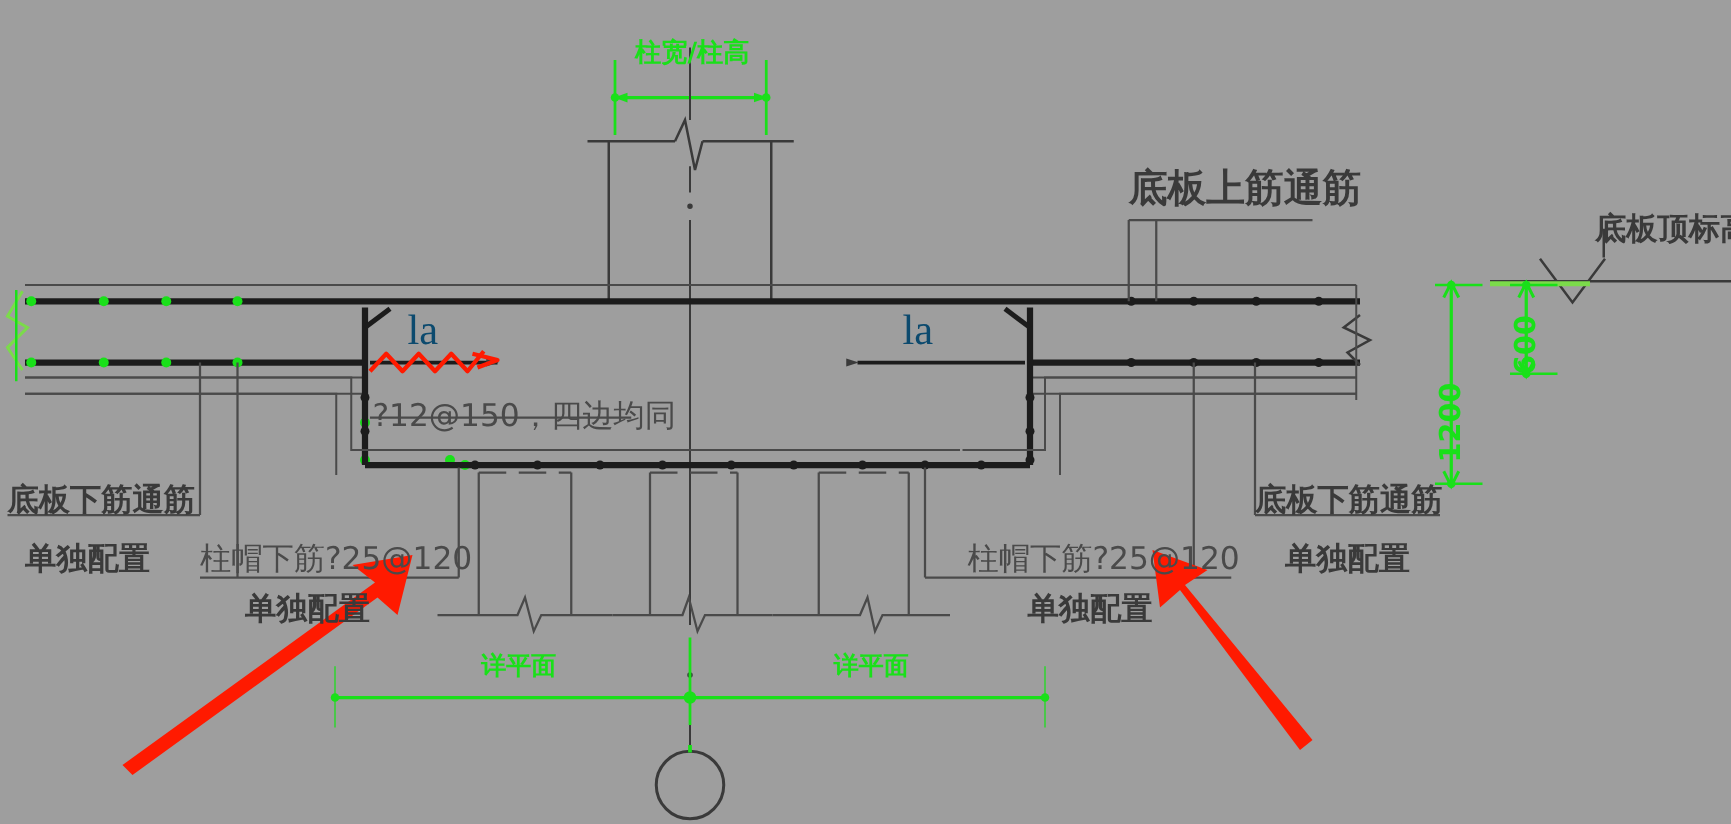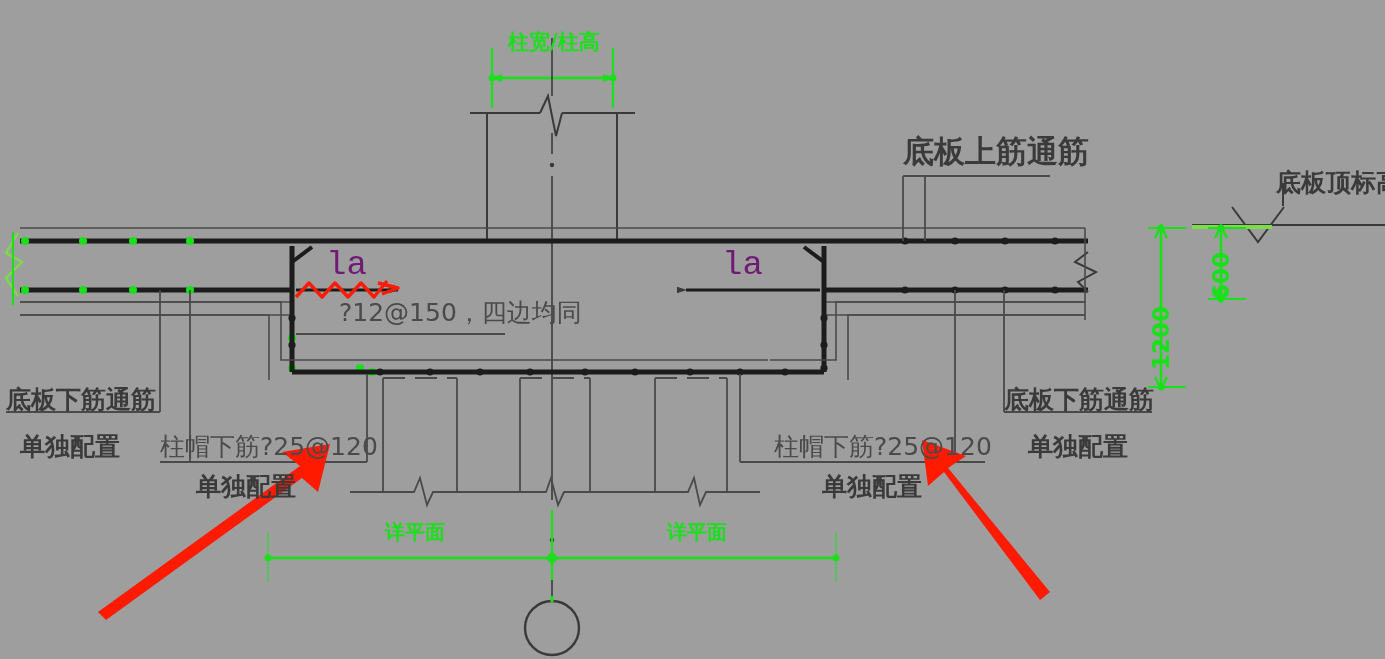--- a/index.html
+++ b/index.html
@@ -3,21 +3,21 @@
 <meta charset="utf-8">
 <style>
   html,body{margin:0;padding:0;background:#9e9e9e;}
   body{width:1385px;height:659px;overflow:hidden;
        font-family:"Liberation Serif", "DejaVu Serif", serif;}
   #stage{position:relative;width:1121px;height:659px;background:#9e9e9e;}
   #cad{position:absolute;left:0;top:0;}
   .txt{position:absolute;white-space:nowrap;line-height:1;}
   .cn{font-family:"DejaVu Sans","Liberation Sans",sans-serif;font-weight:700;color:#3a3a3a;}
   .grn{font-family:"DejaVu Sans","Liberation Sans",sans-serif;color:#19e019;font-weight:700;}
-  .lat{font-family:Liberation Mono, monospace;color:#701a75;}
+  .lat{font-family:Liberation Serif, serif;color:#0c4a6e;}
   .mono{font-family:"DejaVu Sans","Liberation Sans",sans-serif;color:#4a4a4a;}
   .rot90{transform-origin:0 0;transform:rotate(-90deg);}
 </style>
 </head>
 <body>
 
 <div id="stage">
 
 <svg id="cad" width="1385" height="659" viewBox="0 0 1385 659">
 
@@ -257,21 +257,21 @@
 <div class="txt cn" style="left:1276px;top:170px;font-size:25px;">底板顶标高</div>
 
 <div class="txt grn rot90" style="left:1150px;top:370px;font-size:23px;">1200</div>
 
 <div class="txt grn rot90" style="left:1210px;top:300px;font-size:23px;">600</div>
 
 <div class="txt lat" style="left:326px;top:248px;font-size:34px;">la</div>
 
 <div class="txt lat" style="left:722px;top:248px;font-size:34px;">la</div>
 
-<div class="txt mono" style="left:298px;top:300px;font-size:25px;margin-left:41px;">?12@150，四边均同</div>
+<div class="txt mono" style="left:298px;top:320px;font-size:25px;">?12@150，四边均同</div>
 
 <div class="txt cn" style="left:6px;top:387px;font-size:25px;">底板下筋通筋</div>
 <div class="txt cn" style="left:20px;top:434px;font-size:25px;">单独配置</div>
 
 <div class="txt mono" style="left:160px;top:434px;font-size:25px;">柱帽下筋?25@120</div>
 <div class="txt cn" style="left:196px;top:474px;font-size:25px;">单独配置</div>
 
 <div class="txt mono" style="left:774px;top:434px;font-size:25px;">柱帽下筋?25@120</div>
 <div class="txt cn" style="left:822px;top:474px;font-size:25px;">单独配置</div>
 

